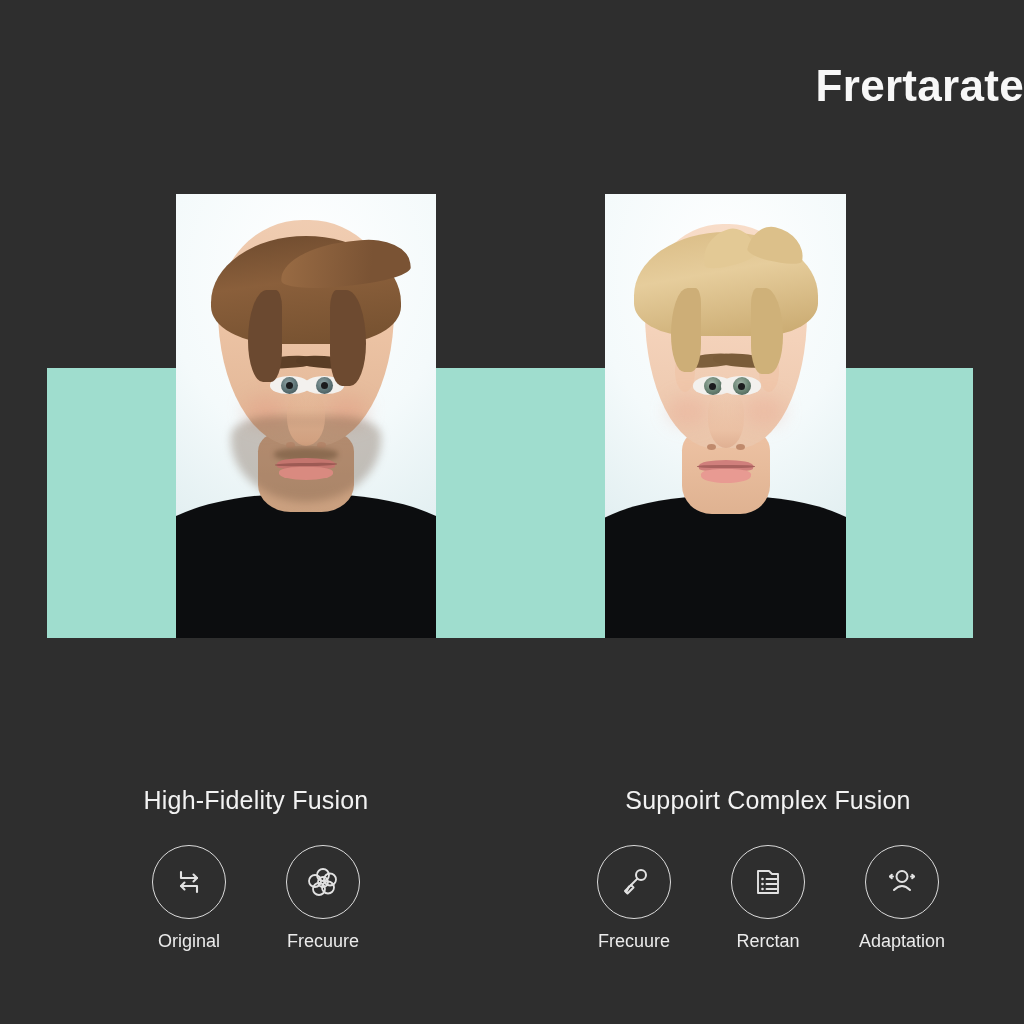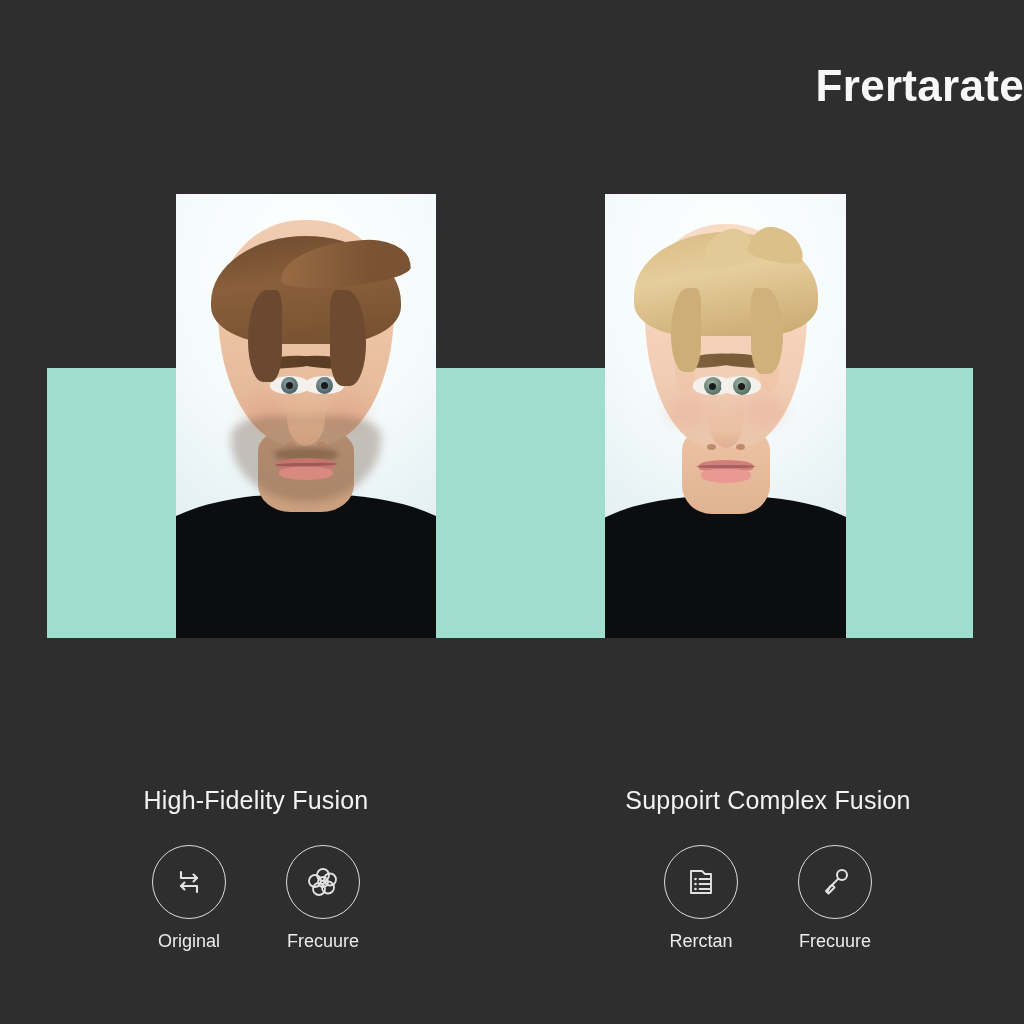--- a/index.html
+++ b/index.html
@@ -473,43 +473,56 @@
 
       </div>
     </div>
 
     <div class="feature-col">
       <div class="feature-heading">Suppoirt Complex Fusion</div>
       <div class="icon-row">
 
         <div class="icon-item">
           <div class="icon-circle">
+            <svg width="40" height="40" viewBox="0 0 40 40" fill="none" stroke="#e2e2e2" stroke-width="2" stroke-linecap="round" stroke-linejoin="round">
+              <circle cx="27" cy="13" r="5"></circle>
+              <path d="M23.4 16.6 L17 23"></path>
+              <path d="M17 23 L11 29 L13.5 31.5 L19.5 25.5 Z"></path>
+              <path d="M12.2 30.2 L15 24.5"></path>
+            </svg>
+          </div>
+          <div class="icon-label">Frecuure</div>
+        </div>
+
+        <div class="icon-item">
+          <div class="icon-circle">
             <svg width="40" height="40" viewBox="0 0 40 40" fill="none" stroke="#e2e2e2" stroke-width="1.9" stroke-linecap="round" stroke-linejoin="round">
               <path d="M10 9 H21 L24 12 H30 V31 H10 Z"></path>
               <circle cx="14.5" cy="17" r="1.3" fill="#e2e2e2" stroke="none"></circle>
               <circle cx="14.5" cy="22" r="1.3" fill="#e2e2e2" stroke="none"></circle>
               <circle cx="14.5" cy="27" r="1.3" fill="#e2e2e2" stroke="none"></circle>
               <path d="M18.5 17 H28.5"></path>
               <path d="M18.5 22 H28.5"></path>
               <path d="M18.5 27 H28.5"></path>
             </svg>
           </div>
           <div class="icon-label">Rerctan</div>
         </div>
 
         <div class="icon-item">
           <div class="icon-circle">
             <svg width="40" height="40" viewBox="0 0 40 40" fill="none" stroke="#e2e2e2" stroke-width="2" stroke-linecap="round" stroke-linejoin="round">
-              <circle cx="27" cy="13" r="5"></circle>
-              <path d="M23.4 16.6 L17 23"></path>
-              <path d="M17 23 L11 29 L13.5 31.5 L19.5 25.5 Z"></path>
-              <path d="M12.2 30.2 L15 24.5"></path>
+              <circle cx="20" cy="14.5" r="5.5"></circle>
+              <path d="M12 28 Q20 20 28 28"></path>
+              <path d="M11 14.5 H8"></path>
+              <path d="M9.8 12.8 L8 14.5 L9.8 16.2"></path>
+              <path d="M29 14.5 H32"></path>
+              <path d="M30.2 12.8 L32 14.5 L30.2 16.2"></path>
             </svg>
           </div>
-          <div class="icon-label">Frecuure</div>
-        </div>
-
+          <div class="icon-label">Adaptation</div>
+        </div>
 
       </div>
     </div>
 
   </div>
 </div>
 
 </body></html>

